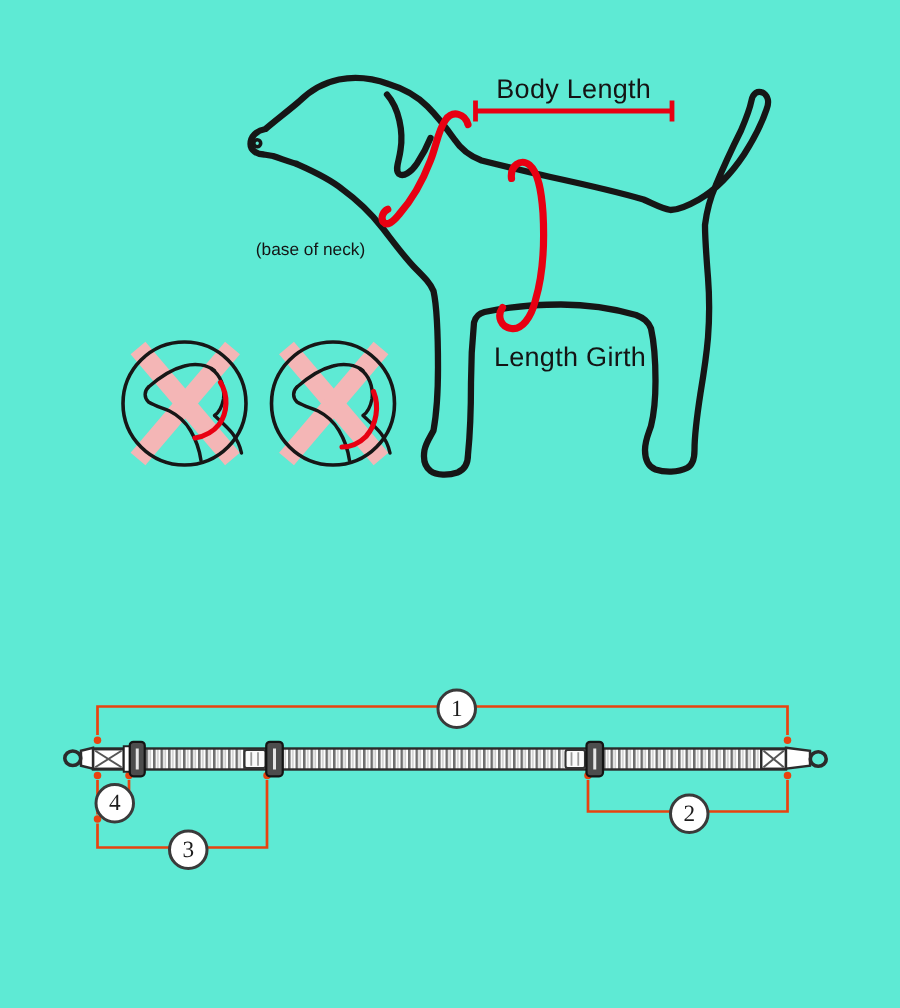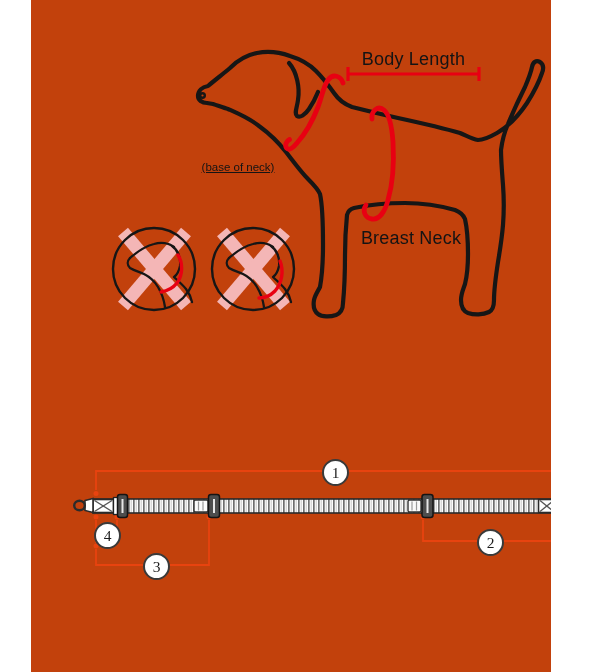--- a/index.html
+++ b/index.html
@@ -1,24 +1,23 @@
 <!DOCTYPE html>
 <html><head>
 <meta charset="utf-8">
 <style>
   html,body{margin:0;padding:0;background:#fff;}
   #stage{
-    position:relative;width:520px;height:672px;background:#c2410c;overflow:hidden;
+    position:relative;width:600px;height:672px;background:#5eead4;overflow:hidden;
     font-family:"Liberation Sans", sans-serif;
-    margin-left:31px;
   }
   #art{position:absolute;left:0;top:0;}
   .lbl{position:absolute;color:#141414;text-align:center;line-height:1.05;white-space:nowrap;}
   .lbl-main{font-size:18px;letter-spacing:0.2px;}
-  .lbl-sub{font-size:11.5px;text-decoration:underline;}
+  .lbl-sub{font-size:11.5px;}
   .callout{
     position:absolute;width:23px;height:23px;border:2px solid #3a3a3a;border-radius:50%;
     background:#fff;color:#1d1d1d;font-family:"Liberation Serif", serif;font-size:15.5px;
     display:flex;align-items:center;justify-content:center;z-index:3;
   }
 </style>
 </head>
 <body>
 
 <div id="stage">
@@ -170,20 +169,20 @@
       </g>
       <g fill="#ffffff" stroke="#2b2b2b">
         <path stroke-width="1.6" d="M524,498.5 L540,500.5 L540,510.5 L524,512.5 Z"></path>
         <ellipse cx="545.5" cy="506" rx="5.3" ry="4.8" stroke-width="2.4" fill="none"></ellipse>
       </g>
     </g>
   </svg>
 
   <div class="lbl lbl-main" style="left:310px;top:50px;width:145px;">Body Length</div>
   <div class="lbl lbl-sub" style="left:147px;top:161px;width:120px;">(base of neck)</div>
-  <div class="lbl lbl-main" style="left:320px;top:229px;width:120px;">Breast Neck</div>
+  <div class="lbl lbl-main" style="left:320px;top:229px;width:120px;">Length Girth</div>
 
   <div class="callout" style="left:291px;top:459px;">1</div>
   <div class="callout" style="left:446px;top:529px;">2</div>
   <div class="callout" style="left:112px;top:553px;">3</div>
   <div class="callout" style="left:63px;top:522px;">4</div>
 
 </div>
 
 </body></html>

